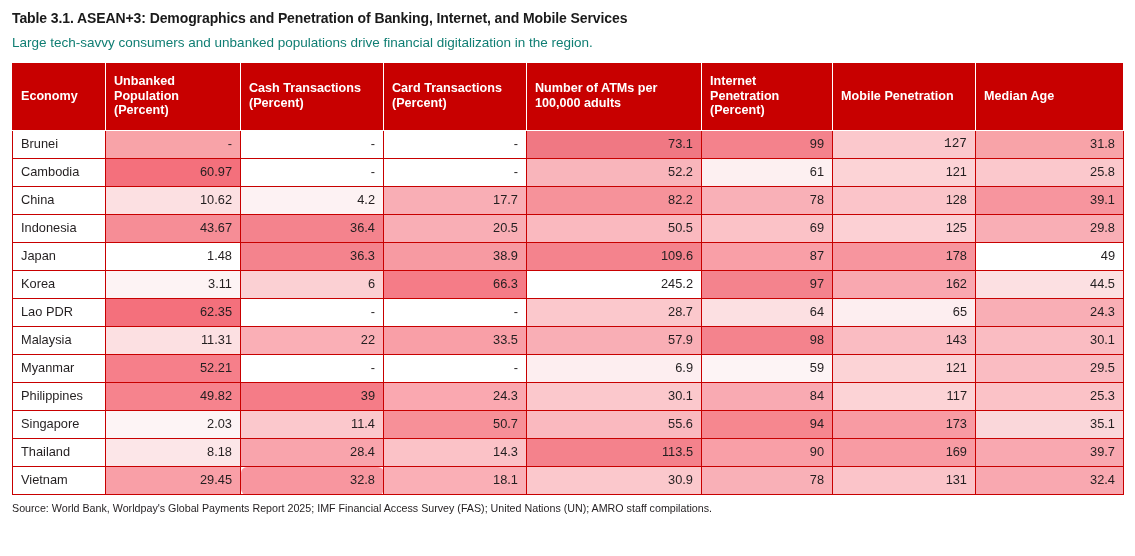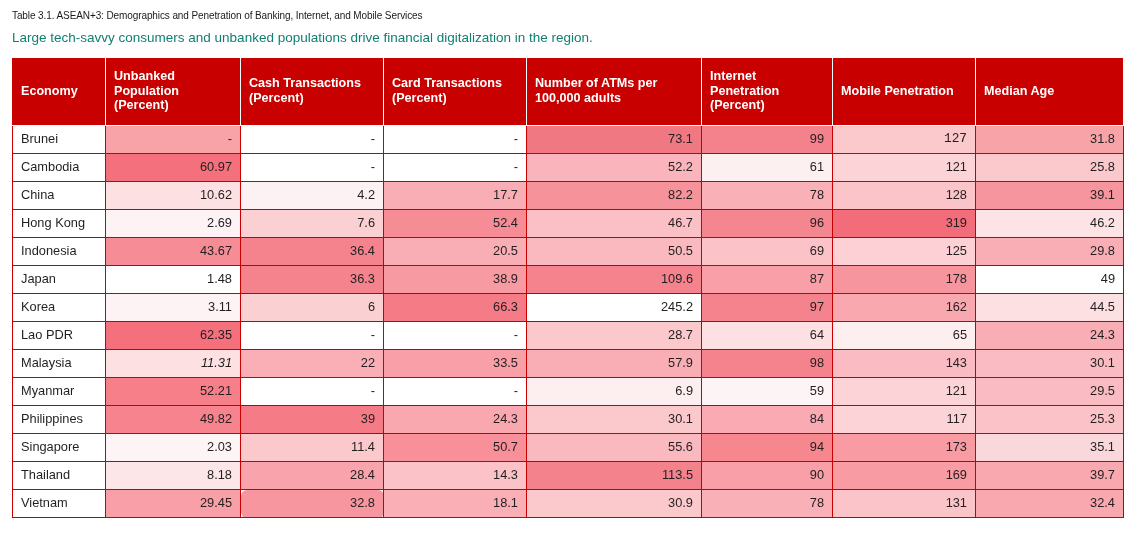--- a/index.html
+++ b/index.html
@@ -13,22 +13,22 @@
     font-family: "Liberation Sans", sans-serif;
     color: #231f20;
     overflow: hidden;
   }
   .page {
     padding: 10px 12px 0 12px;
     box-sizing: border-box;
     width: 1135px;
   }
   .table-title {
-    font-size: 10px;
-    font-weight: normal;
+    font-size: 14px;
+    font-weight: bold;
     color: #1a1a1a;
     margin: 0 0 9px 0;
     letter-spacing: -0.1px;
   }
   .table-subtitle {
     font-size: 13.5px;
     color: #0f7e73;
     margin: 0 0 12px 0;
   }
   table.data {
@@ -134,30 +134,20 @@
           <td class="economy">China</td>
           <td class="num" style="background: rgb(252, 224, 226);">10.62</td>
           <td class="num" style="background: rgb(253, 242, 243);">4.2</td>
           <td class="num" style="background: rgb(249, 174, 181);">17.7</td>
           <td class="num" style="background: rgb(246, 146, 154);">82.2</td>
           <td class="num" style="background: rgb(249, 176, 183);">78</td>
           <td class="num" style="background: rgb(251, 196, 201);">128</td>
           <td class="num" style="background: rgb(247, 149, 158);">39.1</td>
         </tr>
         <tr>
-          <td class="economy">Hong Kong</td>
-          <td class="num" style="background: rgb(253, 243, 244);">2.69</td>
-          <td class="num" style="background: rgb(251, 208, 211);">7.6</td>
-          <td class="num" style="background: rgb(246, 141, 150);">52.4</td>
-          <td class="num" style="background: rgb(251, 192, 197);">46.7</td>
-          <td class="num" style="background: rgb(244, 134, 143);">96</td>
-          <td class="num" style="background: rgb(242, 109, 121);">319</td>
-          <td class="num" style="background: rgb(253, 227, 229);">46.2</td>
-        </tr>
-        <tr>
           <td class="economy">Indonesia</td>
           <td class="num" style="background: rgb(246, 141, 150);">43.67</td>
           <td class="num" style="background: rgb(244, 131, 141);">36.4</td>
           <td class="num" style="background: rgb(249, 174, 181);">20.5</td>
           <td class="num" style="background: rgb(250, 185, 191);">50.5</td>
           <td class="num" style="background: rgb(251, 194, 199);">69</td>
           <td class="num" style="background: rgb(252, 208, 212);">125</td>
           <td class="num" style="background: rgb(249, 174, 181);">29.8</td>
         </tr>
         <tr>
@@ -185,21 +175,21 @@
           <td class="num" style="background: rgb(244, 112, 124);">62.35</td>
           <td class="num" style="background: rgb(255, 255, 255);">-</td>
           <td class="num" style="background: rgb(255, 255, 255);">-</td>
           <td class="num" style="background: rgb(251, 200, 204);">28.7</td>
           <td class="num" style="background: rgb(252, 224, 226);">64</td>
           <td class="num" style="background: rgb(253, 238, 240);">65</td>
           <td class="num" style="background: rgb(249, 174, 181);">24.3</td>
         </tr>
         <tr>
           <td class="economy">Malaysia</td>
-          <td class="num" style="background: rgb(252, 224, 226); font-style: italic;">11.31</td>
+          <td class="num" style="background: rgb(252, 224, 226);">11.31</td>
           <td class="num" style="background: rgb(250, 175, 182);">22</td>
           <td class="num" style="background: rgb(249, 159, 167);">33.5</td>
           <td class="num" style="background: rgb(249, 174, 181);">57.9</td>
           <td class="num" style="background: rgb(244, 131, 141);">98</td>
           <td class="num" style="background: rgb(250, 188, 194);">143</td>
           <td class="num" style="background: rgb(250, 188, 194);">30.1</td>
         </tr>
         <tr>
           <td class="economy">Myanmar</td>
           <td class="num" style="background: rgb(246, 127, 138);">52.21</td>
@@ -246,13 +236,14 @@
           <td class="num" style="background: rgb(248, 150, 159); border-radius: 6px;">32.8</td>
           <td class="num" style="background: rgb(250, 175, 182);">18.1</td>
           <td class="num" style="background: rgb(251, 200, 204);">30.9</td>
           <td class="num" style="background: rgb(249, 176, 183);">78</td>
           <td class="num" style="background: rgb(251, 196, 201);">131</td>
           <td class="num" style="background: rgb(249, 168, 176);">32.4</td>
         </tr>
       </tbody>
   </table>
 
+  <div class="source">Source: World Bank, Worldpay's Global Payments Report 2025; IMF Financial Access Survey (FAS); United Nations (UN); AMRO staff compilations.</div>
 </div>
 
 </body></html>

